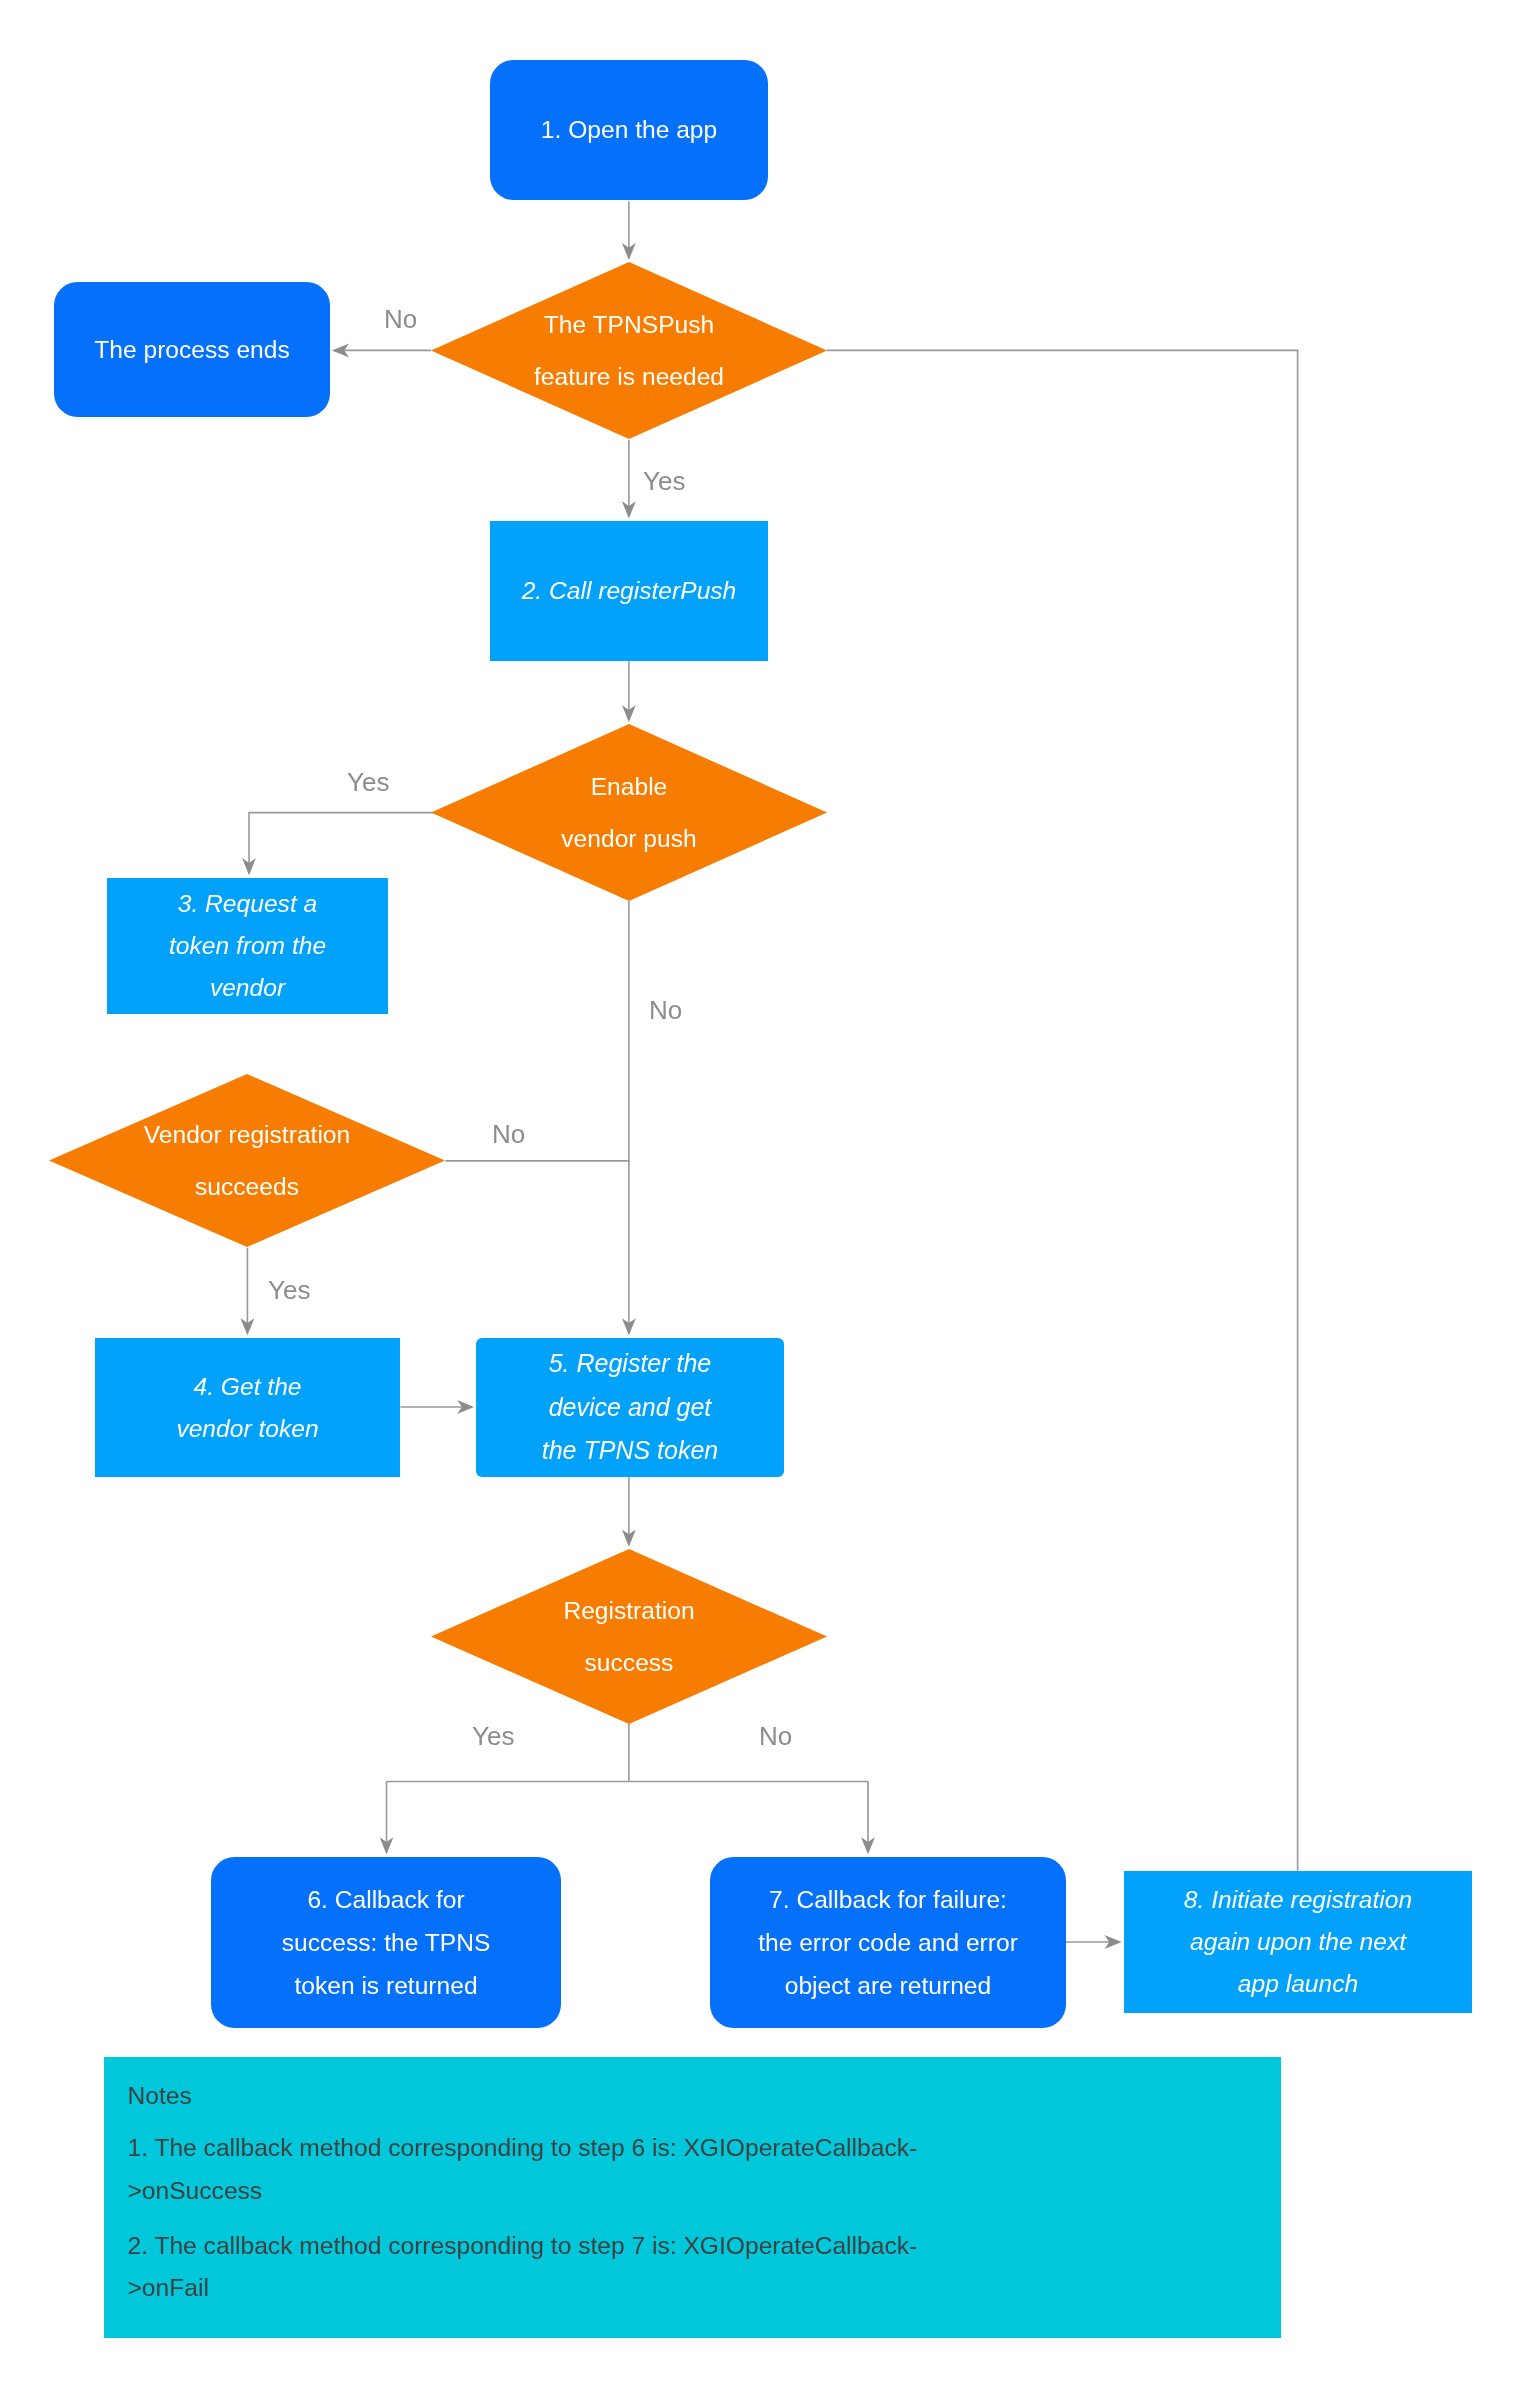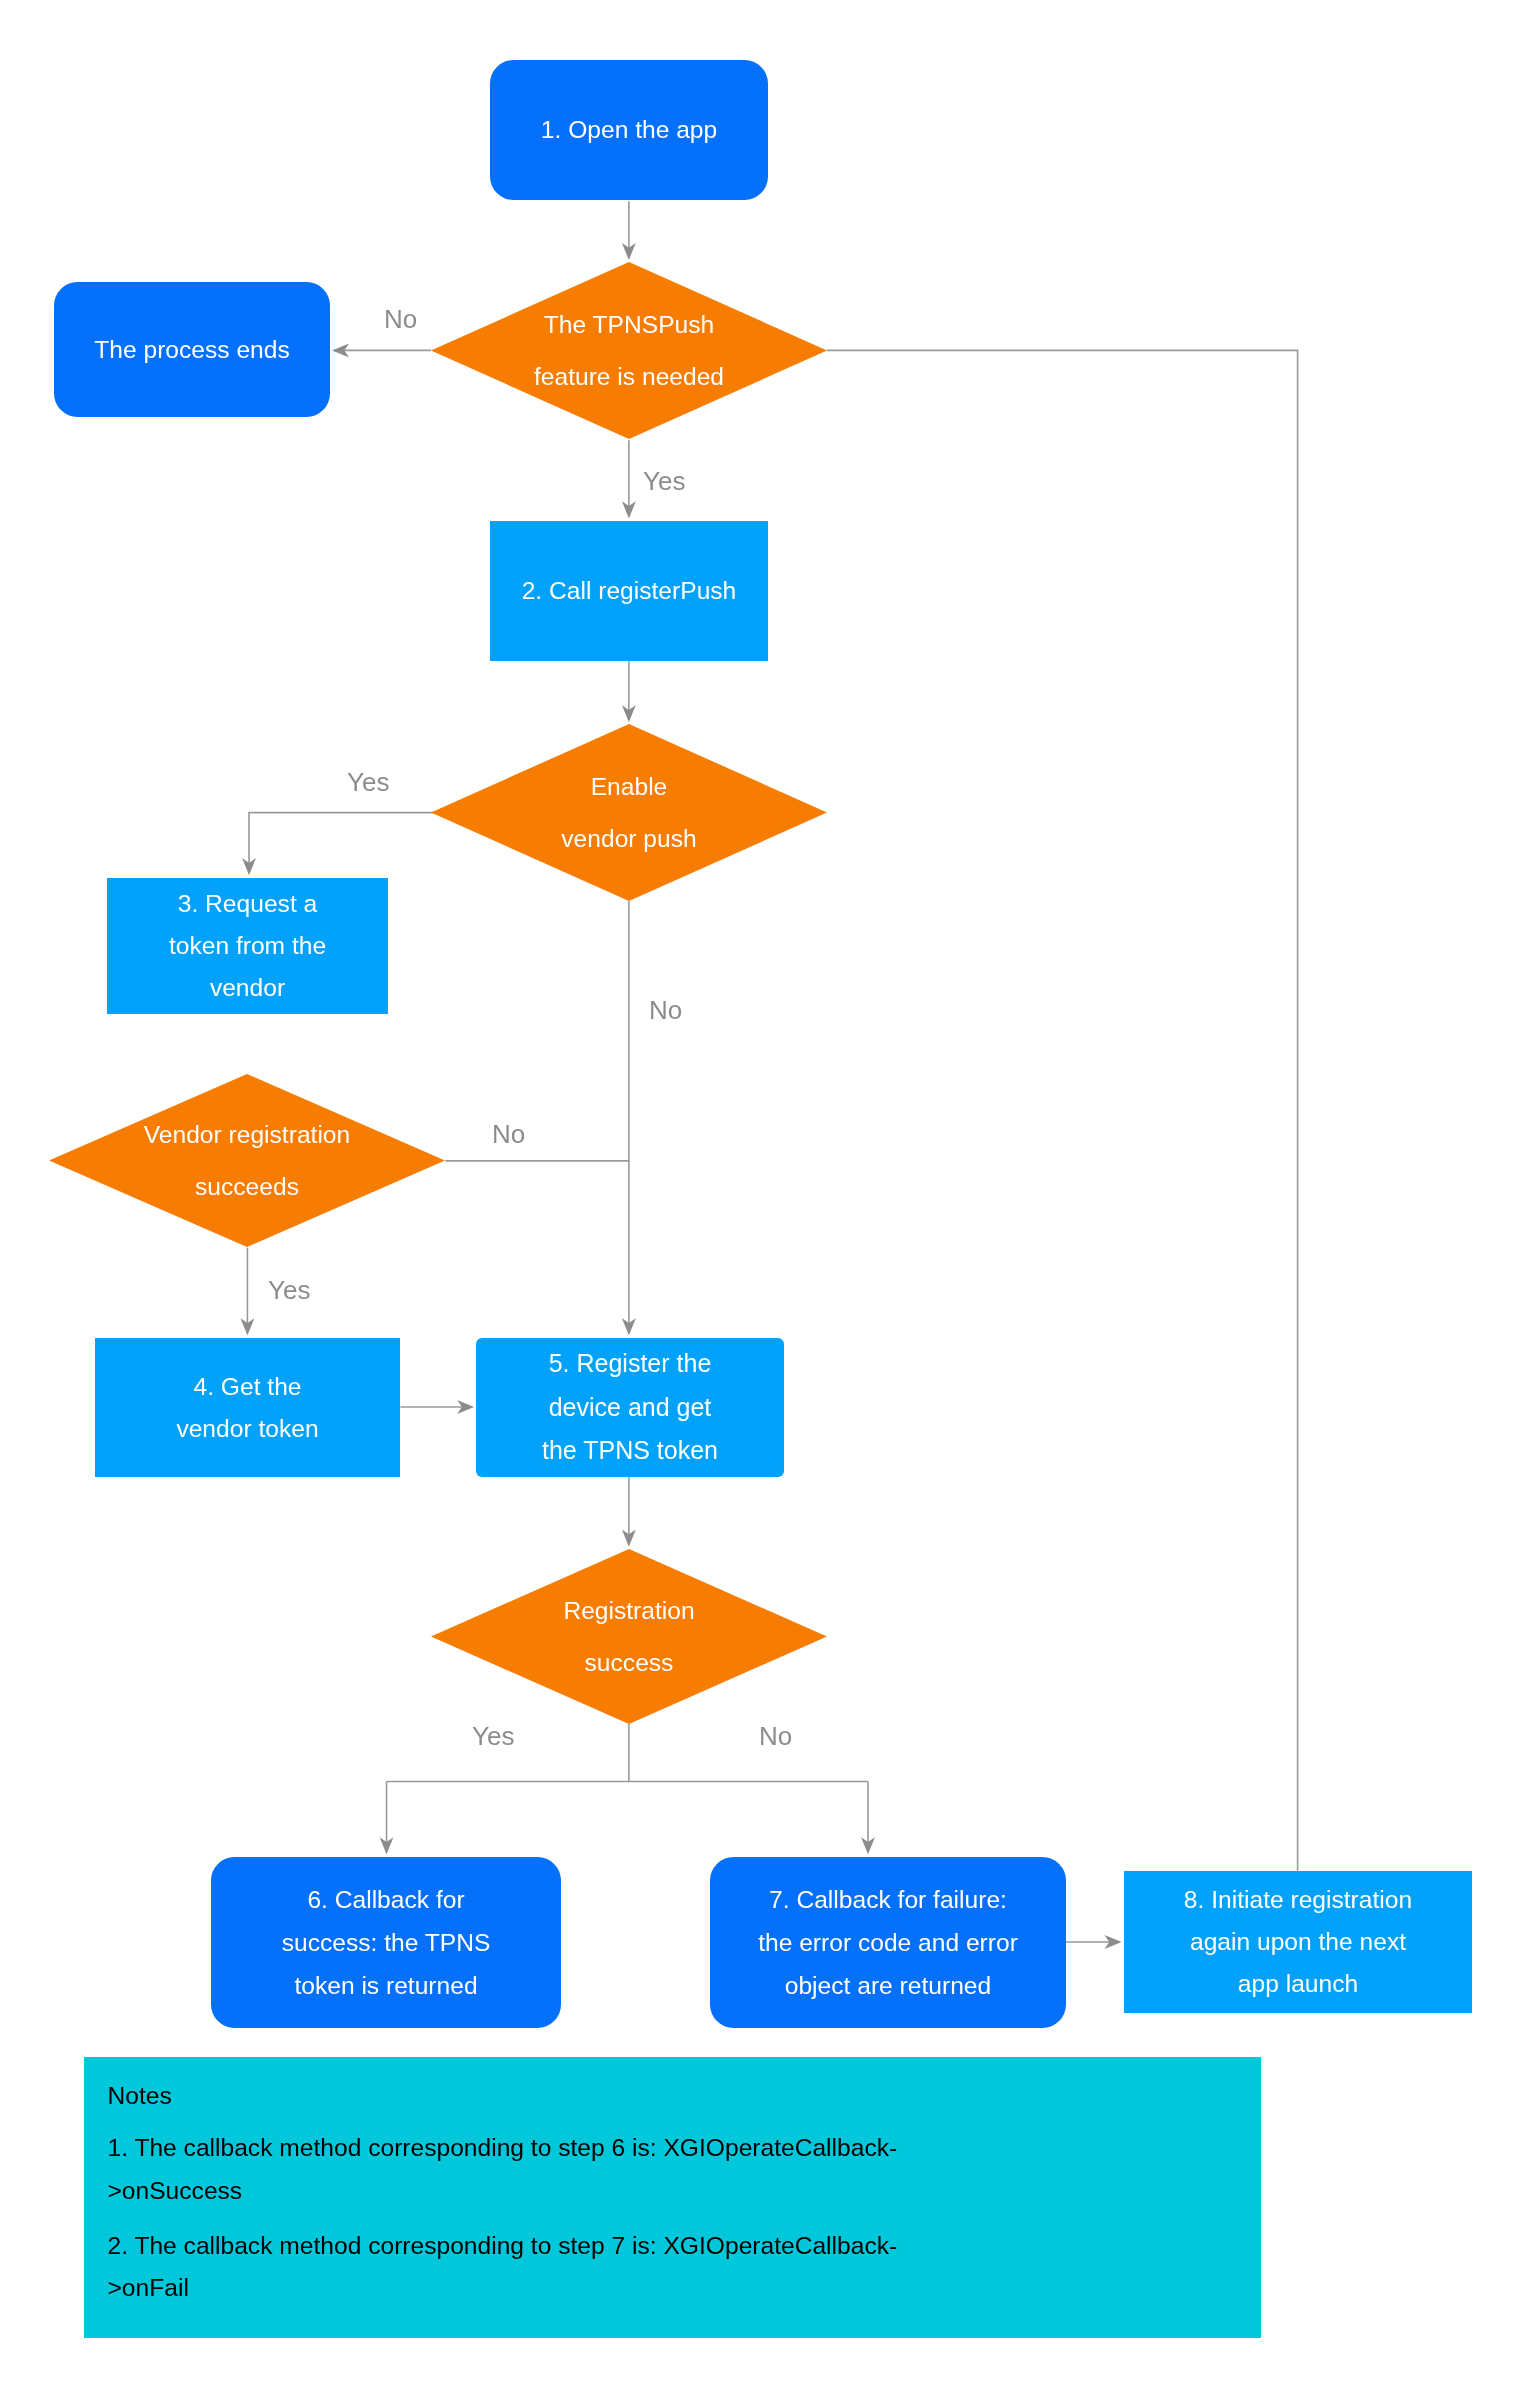--- a/index.html
+++ b/index.html
@@ -31,39 +31,39 @@
     color: #ffffff;
     font-size: 24.6px;
     line-height: 1.7;
     white-space: pre-line;
   }
   .rounded {
     background: var(--primary-blue, #0570FA);
     border-radius: 23.5px;
     line-height: 1.75;
   }
-  .rect { background: var(--light-blue, #02A2FA); }
+  .rect { background: var(--light-blue, #02A2FA); font-style: italic; }
   .diamond {
     background: var(--orange, #F77C02);
     clip-path: polygon(50% 0%, 100% 50%, 50% 100%, 0% 50%);
     line-height: 2.1;
   }
   .small-text { font-size: 25px; line-height: 1.75; border-radius: 6px; }
   .elabel {
     position: absolute;
     color: var(--label-gray, #8C8C8C);
     font-size: 26px;
     white-space: nowrap;
   }
   .notes {
     position: absolute;
-    left: 84px; top: 2057px;
+    left: 104px; top: 2057px;
     width: 1177px; height: 281px;
     background: var(--cyan, #01C7DB);
-    color: #000000;
+    color: #404040;
     font-size: 24.6px;
     box-sizing: border-box;
     padding: 16px 37px 0 23.5px;
   }
   .notes .notes-title { margin: 3.2px 0 0 0; line-height: 1.6; }
   .notes .notes-item { margin: 11.8px 0 0 0; line-height: 1.74; white-space: pre-line; }
 </style>
 </head>
 <body>
 

